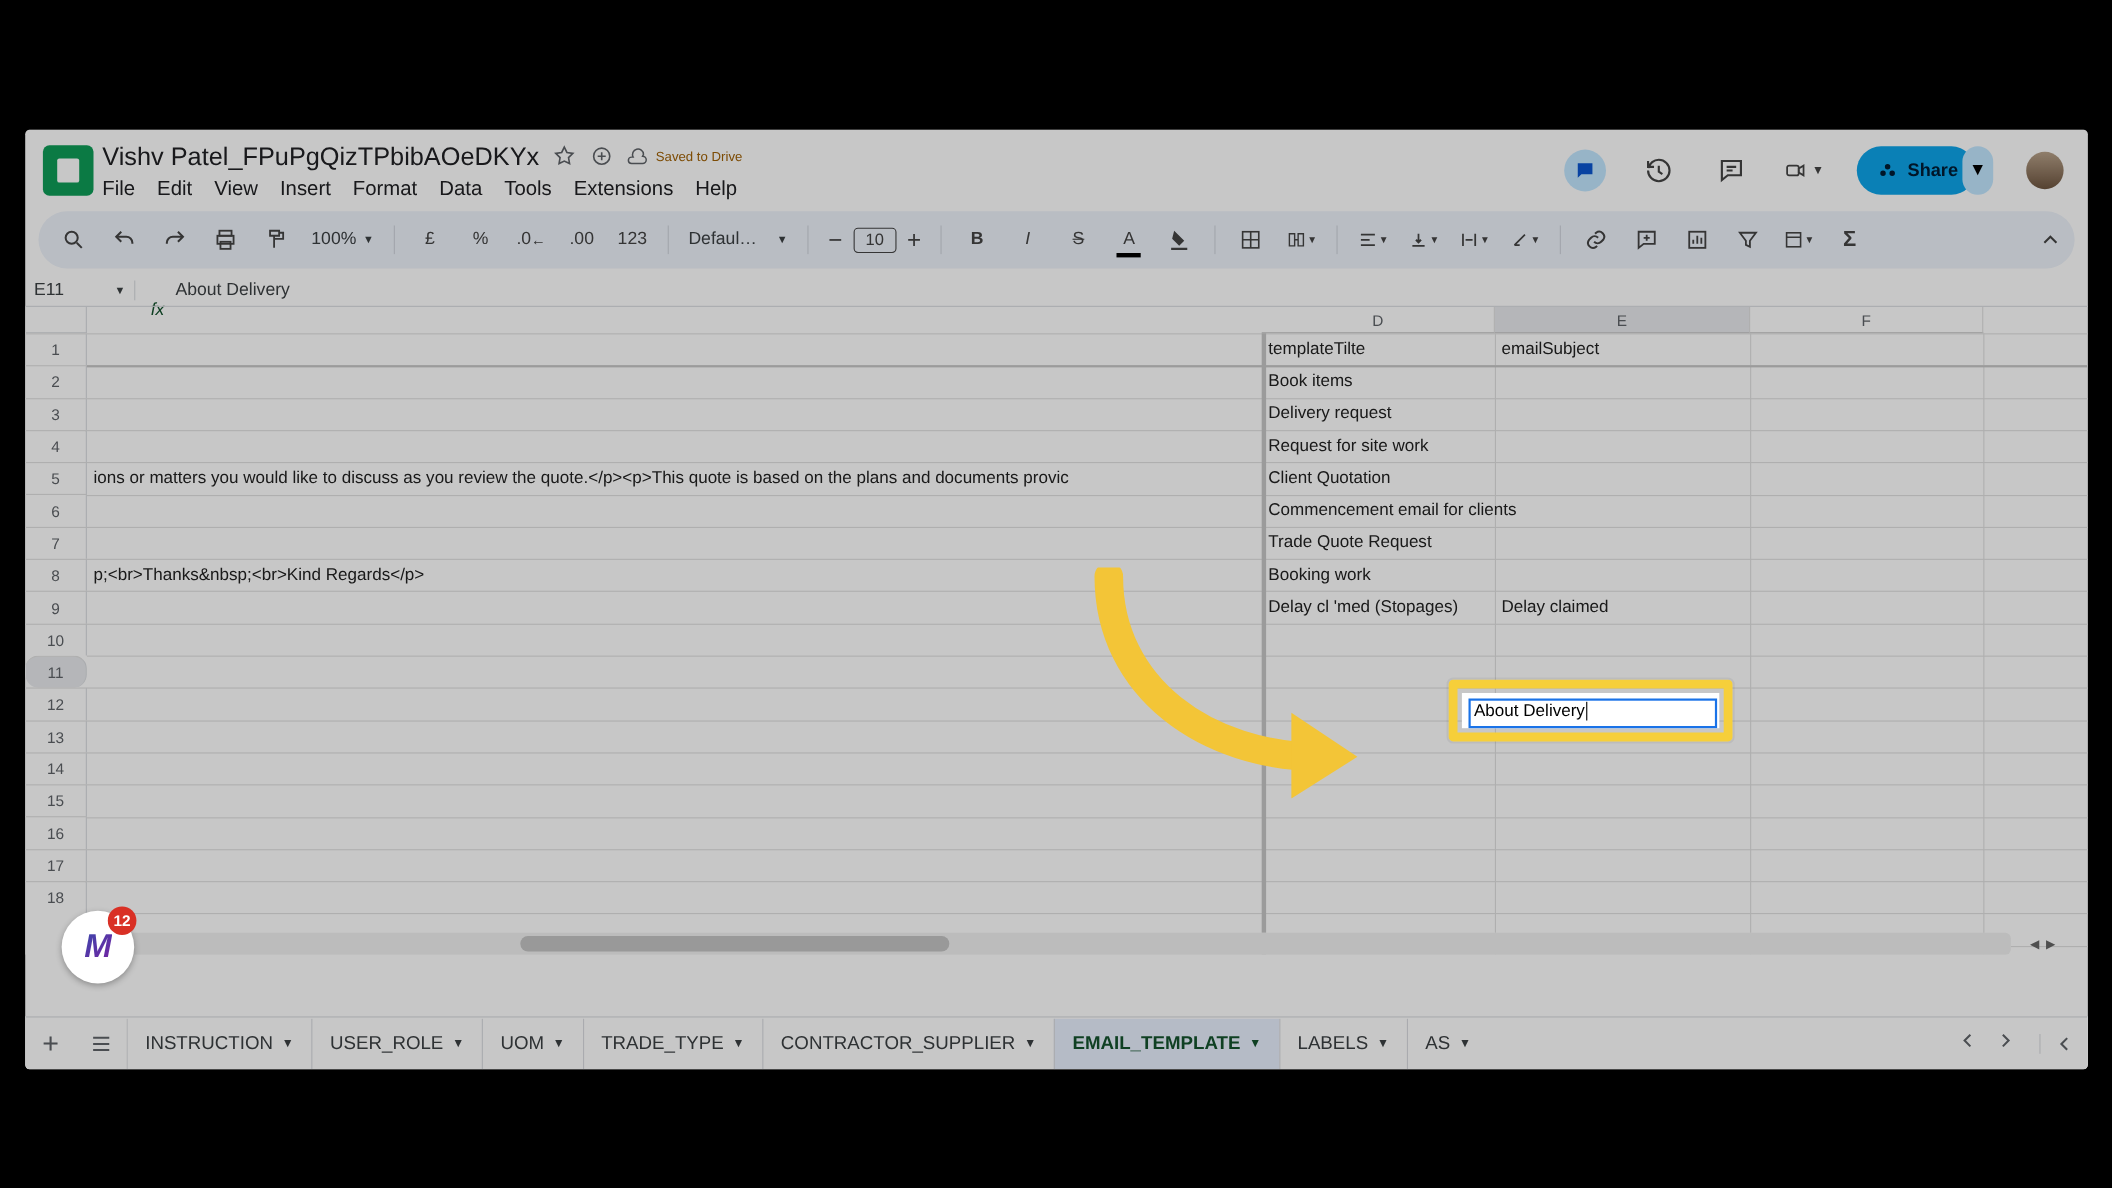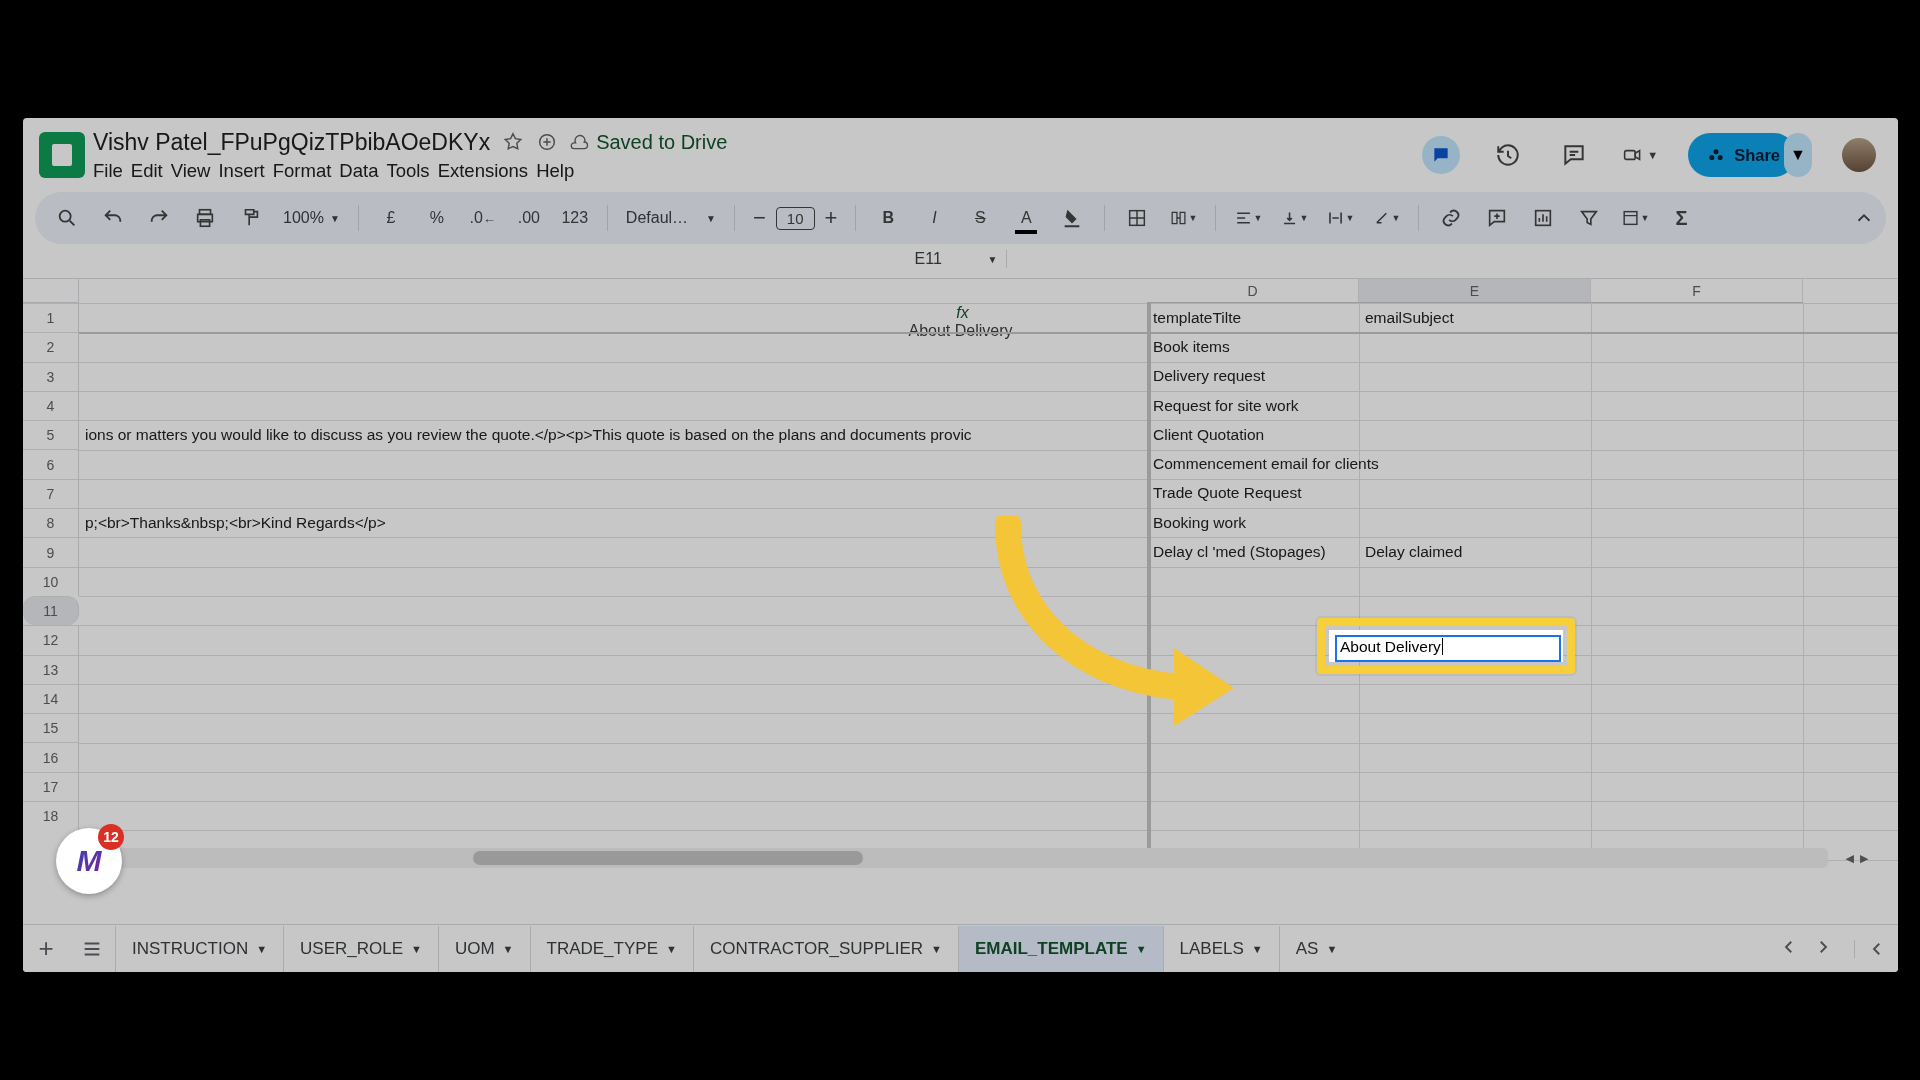--- a/index.html
+++ b/index.html
@@ -16,22 +16,22 @@
   .doc-icon {
     width: 46px; height: 46px; background: #0f9d58; border-radius: 6px; margin: 0 8px;
     display:flex; align-items:center; justify-content:center;
   }
   .doc-icon::after { content:""; width:20px; height:22px; background:#fff; border-radius:2px; }
   .title-area { flex: 1; display: flex; flex-direction: column; justify-content: center; }
   .title-row { display: flex; align-items: center; gap: 12px; }
   .doc-title { font-size: 23px; color: #202124; }
   .ico   { width:22px; height:22px; display:inline-flex; align-items:center; justify-content:center; color:#5f6368; }
   .ico svg { width:22px; height:22px; }
-  .saved { font-size: 20px; color:#14532d; display:flex; align-items:center; gap:6px; }
-  .menu-row { display: flex; gap: 8px; font-size: 18.5px; color:#202124; padding-top: 4px; }
+  .saved { font-size: 12px; color:#a16207; display:flex; align-items:center; gap:6px; }
+  .menu-row { display: flex; gap: 20px; font-size: 18.5px; color:#202124; padding-top: 4px; }
 
   .right-icons { display:flex; align-items:center; gap: 30px; padding-right: 14px; }
   .chipbtn { width:36px; height:36px; display:flex; align-items:center; justify-content:center; color:#444; }
   .chat-bubble { background:#c2e7ff; border-radius:50%; width:38px; height:38px; }
   .meet { display:flex; align-items:center; gap:4px; }
   .share-btn {
     display:flex; align-items:center; gap:8px; background:#0ea5e9; color:#001d35;
     height:44px; border-radius: 22px; padding: 0 16px 0 18px; font-size:16.5px; font-weight:600;
   }
   .caret { width:28px; height:44px; display:flex; align-items:center; justify-content:center; background:#c2e7ff; border-radius:22px; margin-left:-12px; }
@@ -49,21 +49,21 @@
   .size-box { display:flex; align-items:center; gap:10px; }
   .size-box .num { border:1.5px solid #444; border-radius:4px; padding:2px 10px; font-size:15px; }
   .minus,.plus{ font-size:22px;}
   .strike { text-decoration: line-through; }
   .textcolor { position:relative; }
   .textcolor::after { content:""; position:absolute; left:3px; right:3px; bottom:-2px; height:4px; background:#000; }
   .more-tools { position:absolute; right:20px; }
 
   .namebox-row {
     height:34px; display:flex; align-items:center; padding: 6px 8px 0 8px;
-    font-size:16px; color:#3c4043;flex-direction:column;
+    font-size:16px; color:#3c4043;
   }
   .namebox { width:92px; display:flex; align-items:center; justify-content:space-between; border-right:1px solid #dadce0; padding-right:8px;}
   .fx { font-style: italic; padding: 0 10px 0 14px; color:#14532d;margin-top:36px; }
   .formula { color:#3c4043; }
 
   .grid-wrap { position:relative; height: 590px; border-top:1px solid #dadce0; overflow:hidden;}
   .corner   { position:absolute; left:0; top:0; width:56px; height:24px; background:#fff; border-right:1px solid #dadce0; border-bottom:1px solid #dadce0;}
   .ccell { position:absolute; top:0; height:24px; border-right:1px solid #e0e0e0; border-bottom:1px solid #c7c7c7; font-size:14px; color:#5f6368; display:flex; align-items:center; justify-content:center;}
   .cD { left:1124px; width:212px; }
   .cE { left:1336px; width:232px; background:#e8eaed;}

